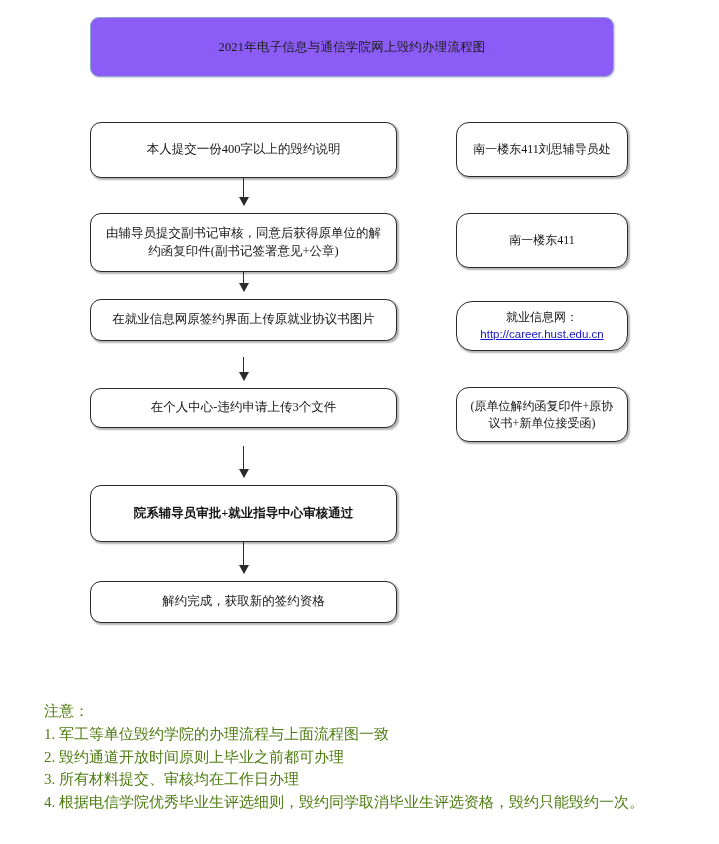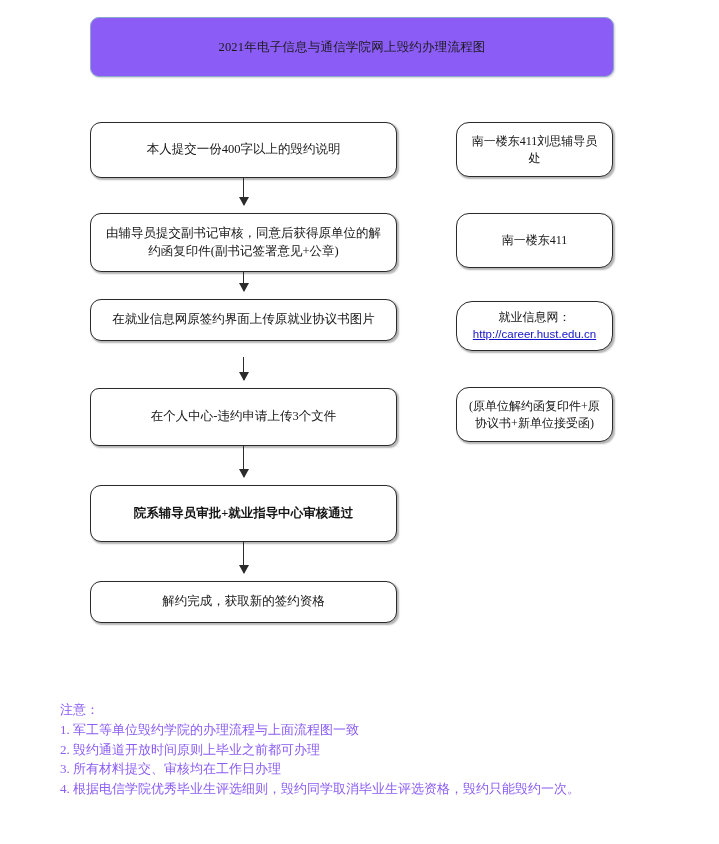--- a/index.html
+++ b/index.html
@@ -68,30 +68,30 @@
 
   
   .col-left {
     left: 90px;
     width: 307px;
     border-radius: 11px;
   }
   
   .col-right {
     left: 456px;
-    width: 157px;
+    width: 172px;
     border-radius: 13px;
   }
   .col-right .inner { font-size: 12px; }
 
   
   .r1 { top: 122px; height: 56px; }
   .r2 { top: 213px; height: 59px; }
   .r3 { top: 299px; height: 42px; }
-  .r4 { top: 388px; height: 58px; border-radius: 9px; }
+  .r4 { top: 388px; height: 40px; }
   .r5 { top: 485px; height: 57px; font-weight: bold; }
   .r6 { top: 581px; height: 42px; }
 
   .rr1 { top: 122px; height: 55px; }
   .rr2 { top: 213px; height: 55px; }
   .rr3 { top: 301px; height: 50px; border-radius: 16px; }
   .rr4 { top: 387px; height: 55px; }
 
   
   .arrow {
@@ -125,26 +125,26 @@
     font-size: 11.5px;
     white-space: nowrap;
   }
   .note-label {
     font-size: 12px;
   }
 
   
   .notes {
     position: absolute;
-    left: 60px;
+    left: 44px;
     top: 700px;
     width: 640px;
-    font-size: 13px;
+    font-size: 15px;
     line-height: 1.52;
-    color: #8b5cf6;
+    color: #4d7c0f;
   }
   .notes div { white-space: nowrap; }
 </style>
 </head>
 <body>
 
 <div id="page">
 
   <div class="title-box">
     <span class="title-text">2021年电子信息与通信学院网上毁约办理流程图</span>

